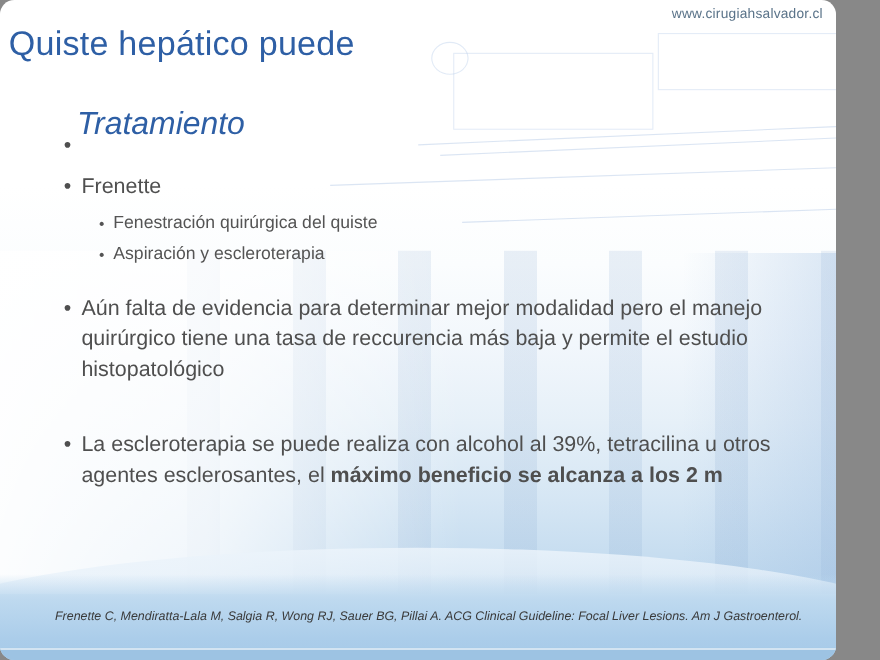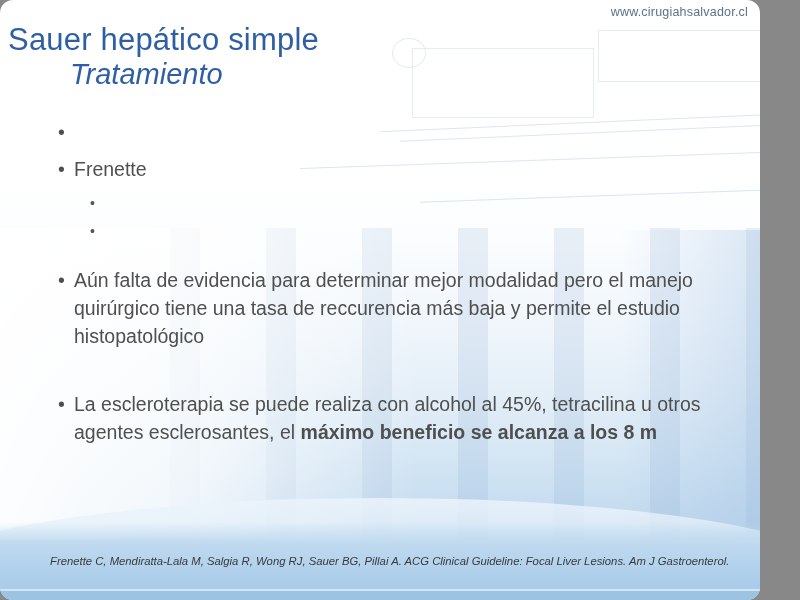--- a/index.html
+++ b/index.html
@@ -88,47 +88,49 @@
     <div class="bg-sketch-line" style="left:420px;top:195px;width:380px;transform:rotate(-2deg);"></div>
     <div class="bg-columns"></div>
     <div class="bg-columns-fade"></div>
     <div class="bg-right-tint"></div>
     <div class="bg-curve"></div>
     <div class="bottom-band"></div>
     <div class="bottom-strip" style="background:#9dc3e3;"></div>
   </div>
 
   <div class="website" style="color:#5a7389;">www.cirugiahsalvador.cl</div>
-  <div class="title" style="color:#2e5fa5;">Sauer hepático simple</div>
-  <div class="subtitle" style="color:#2e5fa5;">Tratamiento</div>
+  <div class="title" style="color:#2e5fa5;">Quiste hepático puede</div>
+  <div class="subtitle" style="color:#2e5fa5;margin-top:39px;">Tratamiento</div>
 
   <div class="bullet-row" style="left:58px;top:118px;width:690px;color:#4f4f4f;">
     <span class="dot">•</span>
   </div>
 
   <div class="bullet-row" style="left:58px;top:155px;width:690px;color:#4f4f4f;">
     <span class="dot">•</span>
     <span>Frenette</span>
   </div>
 
   <div class="sub-row" style="left:90px;top:191px;width:640px;color:#545454;">
     <span class="dot">•</span>
+    <span>Fenestración quirúrgica del quiste</span>
   </div>
 
   <div class="sub-row" style="left:90px;top:219px;width:640px;color:#545454;">
     <span class="dot">•</span>
+    <span>Aspiración y escleroterapia</span>
   </div>
 
   <div class="bullet-row" style="left:58px;top:266px;width:692px;color:#4f4f4f;">
     <span class="dot">•</span>
     <span>Aún falta de evidencia para determinar mejor modalidad pero el manejo quirúrgico tiene una tasa de reccurencia más baja y permite el estudio histopatológico</span>
   </div>
 
   <div class="bullet-row" style="left:58px;top:390px;width:678px;color:#4f4f4f;">
     <span class="dot">•</span>
-    <span><span>La escleroterapia se puede realiza con alcohol al 45%, tetracilina u otros agentes esclerosantes, el </span><span style="font-weight:bold;">máximo beneficio se alcanza a los 8 m</span></span>
+    <span><span>La escleroterapia se puede realiza con alcohol al 39%, tetracilina u otros agentes esclerosantes, el </span><span style="font-weight:bold;">máximo beneficio se alcanza a los 2 m</span></span>
   </div>
 
   <div class="citation" style="color:#3a3a3a;">
     <div>Frenette C, Mendiratta-Lala M, Salgia R, Wong RJ, Sauer BG, Pillai A. ACG Clinical Guideline: Focal Liver Lesions. Am J Gastroenterol.</div>
   </div>
 
 </div>
 
 </body></html>

